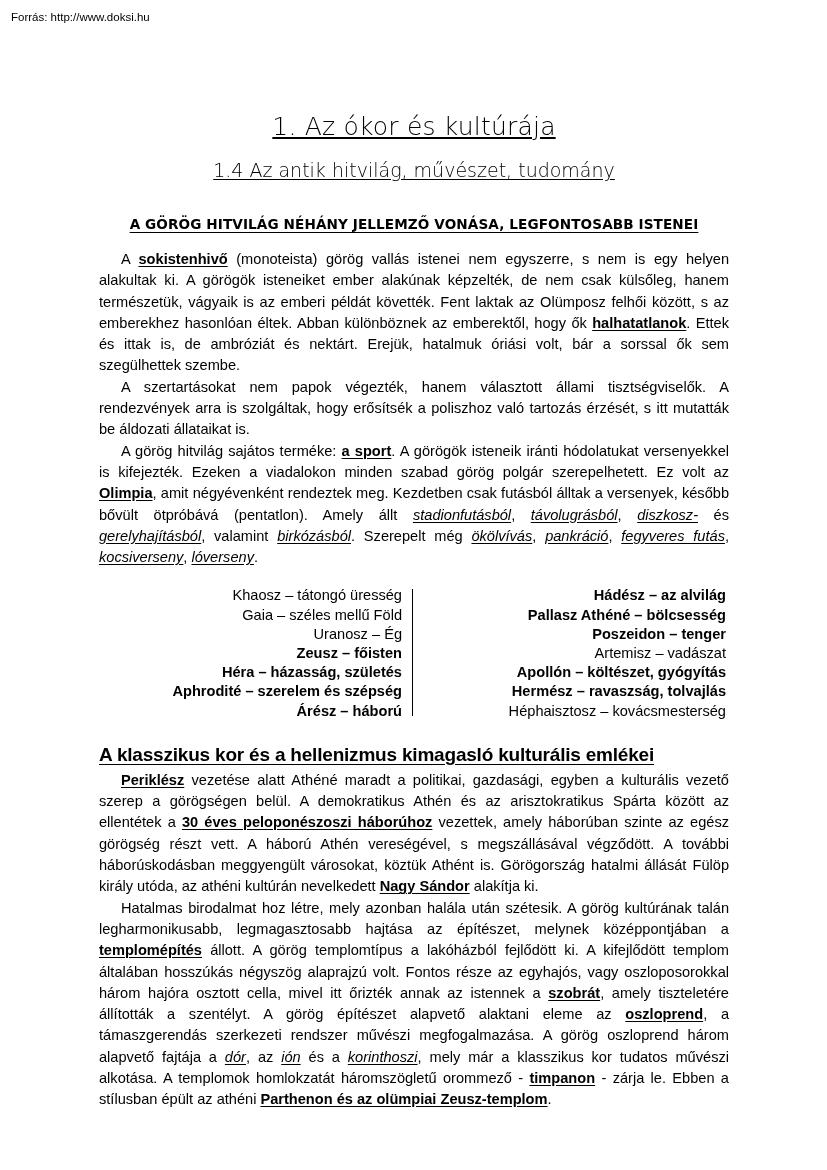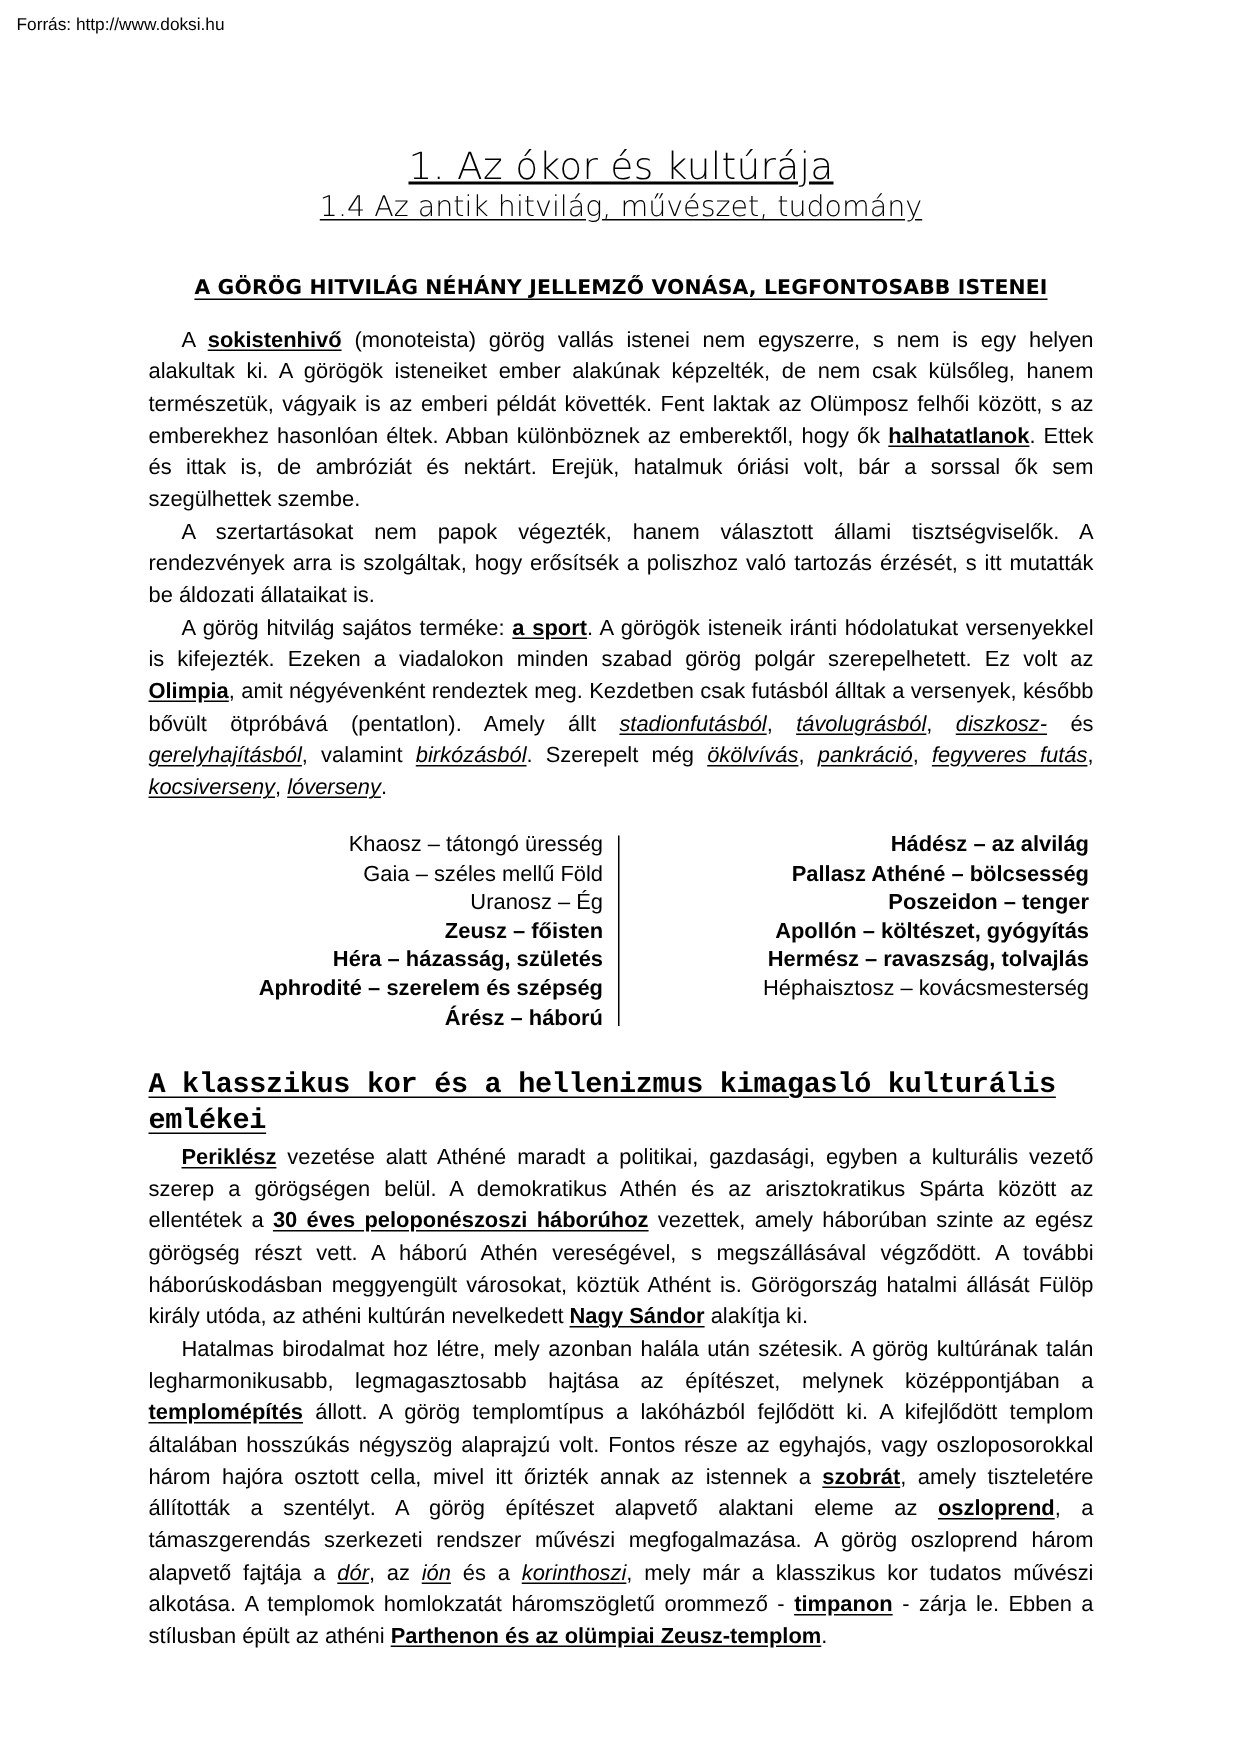--- a/index.html
+++ b/index.html
@@ -42,21 +42,21 @@
   }
 
   
   .doc-title {
     font-family: "DejaVu Sans", sans-serif;
     font-weight: 300;
     font-size: 25px;
     line-height: 29px;
     text-align: center;
     letter-spacing: 0.2px;
-    margin: 0;
+    margin: 16px;
   }
   .doc-title span {
     text-decoration: underline;
     text-underline-offset: 2px;
   }
   .doc-subtitle {
     font-family: "DejaVu Sans", sans-serif;
     font-weight: 300;
     font-size: 19px;
     line-height: 26px;
@@ -124,21 +124,21 @@
     font-family: "Liberation Sans", sans-serif;
     font-size: 14.6px;
     line-height: 19.2px;
     white-space: nowrap;
     text-align: right;
   }
   .god-line.bold { font-weight: bold; }
 
   
   .section-heading-2 {
-    font-family: Liberation Mono, monospace;
+    font-family: Liberation Sans, sans-serif;
     font-weight: bold;
     font-size: 19px;
     line-height: 24px;
     margin: 22px 0 0 0;
     letter-spacing: -0.2px;
   }
   .section-heading-2 span {
     text-decoration: underline;
     text-underline-offset: 3px;
   }
@@ -172,20 +172,21 @@
           <div class="god-line bold">Zeusz – főisten</div>
           <div class="god-line bold">Héra – házasság, születés</div>
           <div class="god-line bold">Aphrodité – szerelem és szépség</div>
           <div class="god-line bold">Árész – háború</div>
         </div>
       <div class="gods-divider"></div>
       <div class="gods-col right" id="gods-right-column">
           <div class="god-line bold">Hádész – az alvilág</div>
           <div class="god-line bold">Pallasz Athéné – bölcsesség</div>
           <div class="god-line bold">Poszeidon – tenger</div>
+          <div class="god-line">Artemisz – vadászat</div>
           <div class="god-line bold">Apollón – költészet, gyógyítás</div>
           <div class="god-line bold">Hermész – ravaszság, tolvajlás</div>
           <div class="god-line">Héphaisztosz – kovácsmesterség</div>
         </div>
     </div>
 
     <h3 class="section-heading-2"><span>A klasszikus kor és a hellenizmus kimagasló kulturális emlékei</span></h3>
 
     <div class="after-heading-block" id="section2-paragraphs">
         <p class="para"><b>Periklész</b><span class="plain"> vezetése alatt Athéné maradt a politikai, gazdasági, egyben a kulturális vezető szerep a görögségen belül. A demokratikus Athén és az arisztokratikus Spárta között az ellentétek a </span><b>30 éves peloponészoszi háborúhoz</b><span class="plain"> vezettek, amely háborúban szinte az egész görögség részt vett. A háború Athén vereségével, s megszállásával végződött. A további háborúskodásban meggyengült városokat, köztük Athént is. Görögország hatalmi állását Fülöp király utóda, az athéni kultúrán nevelkedett </span><b>Nagy Sándor</b><span class="plain"> alakítja ki.</span></p>

